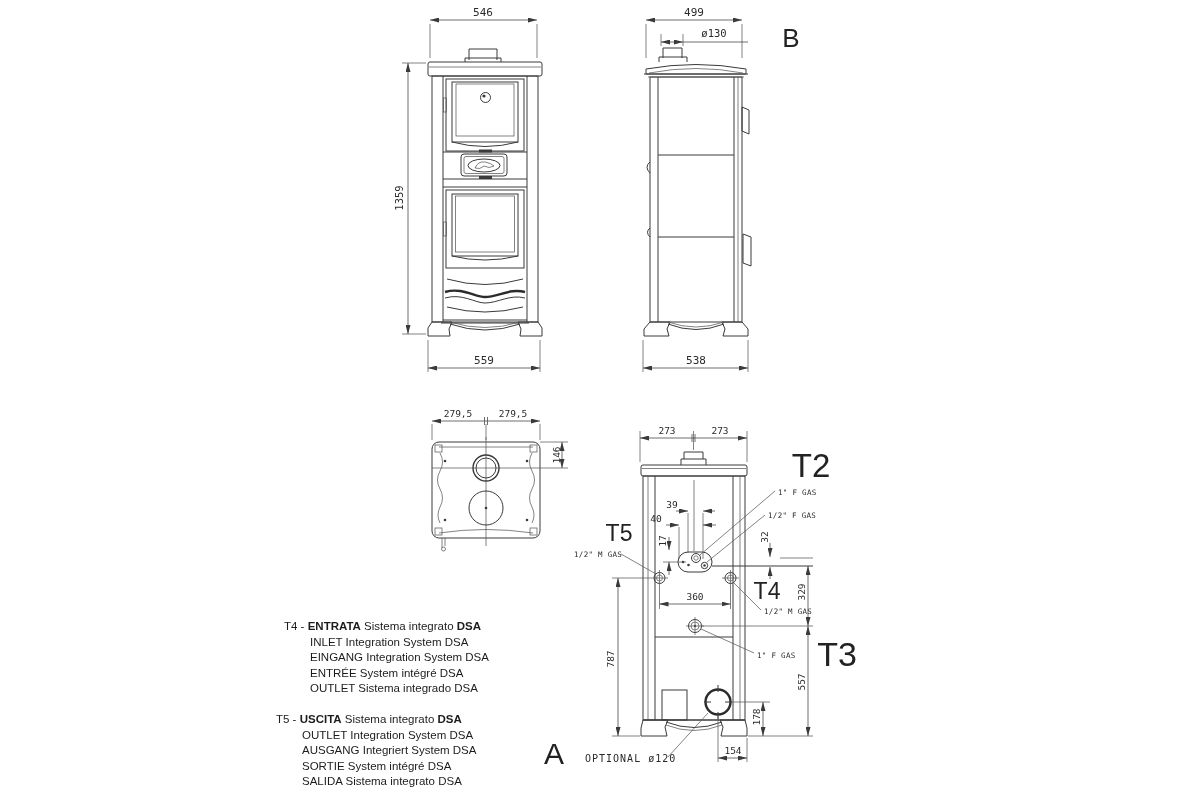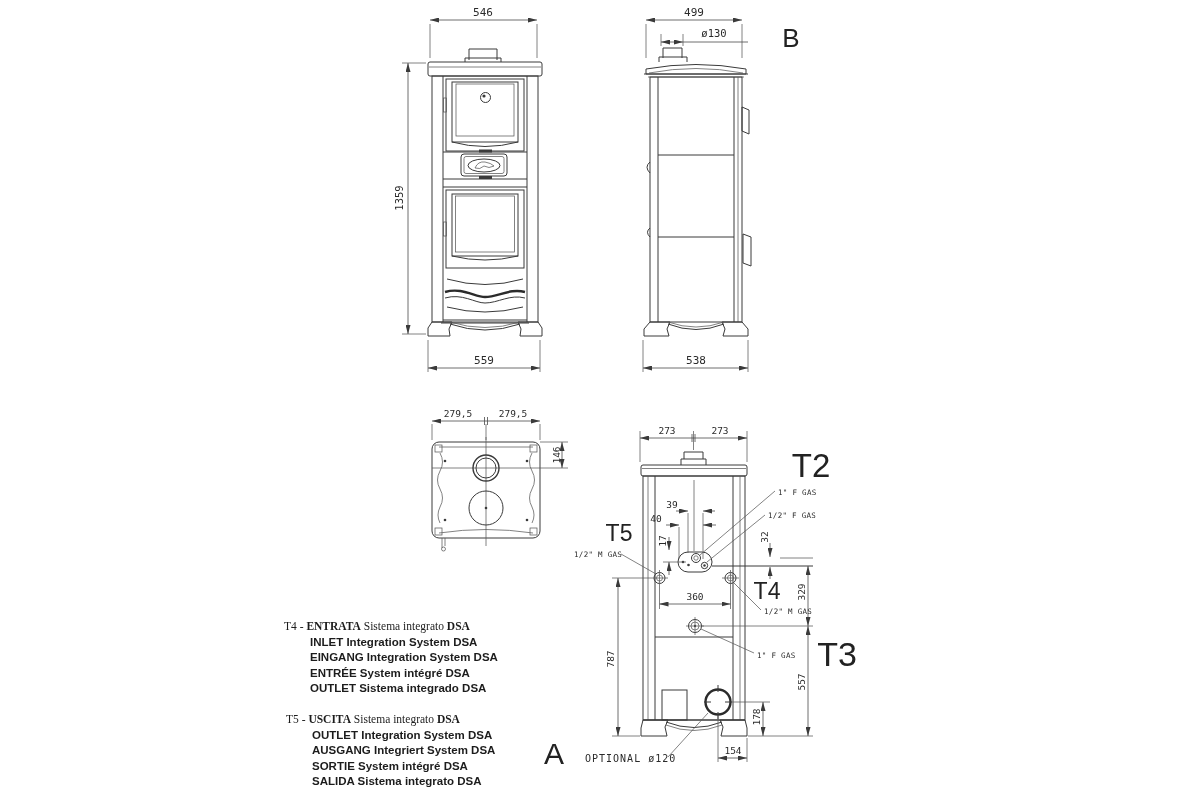--- a/index.html
+++ b/index.html
@@ -14,22 +14,22 @@
   svg .fillb{fill:#3a3a3a;stroke:none;}
   svg text{fill:#2a2a2a;}
   .cad{font-family:"DejaVu Sans Mono",monospace;}
   .dimtxt{font-size:11px;}
   .dimtxt2{font-size:9.5px;}
   .gastxt{font-size:7.5px;letter-spacing:.3px;}
   .biglbl{font-family:"Liberation Sans",sans-serif;fill:#222;}
   .legend{position:absolute;width:240px;color:#1c1c1c;
           font-size:11.5px;line-height:15.5px;}
   .legend .b{font-weight:700;}
-  .legend .tr{margin-left:26px;font-weight:bold;}
-  .legend .first{white-space:pre-wrap;font-family:Liberation Serif, serif;}
+  .legend .tr{margin-left:26px;}
+  .legend .first{white-space:pre-wrap;}
 </style>
 </head>
 <body>
 
 <div id="canvas">
 
 <svg width="1200" height="800" viewBox="0 0 1200 800">
   <defs>
     <marker id="arr" markerUnits="userSpaceOnUse" markerWidth="9" markerHeight="5" refX="9" refY="2.5" orient="auto-start-reverse">
       <path d="M0,0 L9,2.5 L0,5 Z" fill="#3a3a3a"></path>
@@ -337,21 +337,21 @@
 </svg>
 
 <div class="legend" style="left:284px;top:619px;">
   <div class="first"><span>T4</span><span> - </span><span class="b">ENTRATA</span><span> Sistema integrato </span><span class="b">DSA</span></div>
   <div class="tr">INLET Integration System DSA</div>
   <div class="tr">EINGANG Integration System DSA</div>
   <div class="tr">ENTRÉE System intégré DSA</div>
   <div class="tr">OUTLET Sistema integrado DSA</div>
 </div>
 
-<div class="legend" style="left:286px;top:712px;">
+<div class="legend" style="left:276px;top:712px;">
   <div class="first"><span>T5</span><span> - </span><span class="b">USCITA</span><span> Sistema integrato </span><span class="b">DSA</span></div>
   <div class="tr">OUTLET Integration System DSA</div>
   <div class="tr">AUSGANG Integriert System DSA</div>
   <div class="tr">SORTIE System intégré DSA</div>
   <div class="tr">SALIDA Sistema integrato DSA</div>
 </div>
 
 </div>
 
 </body></html>

